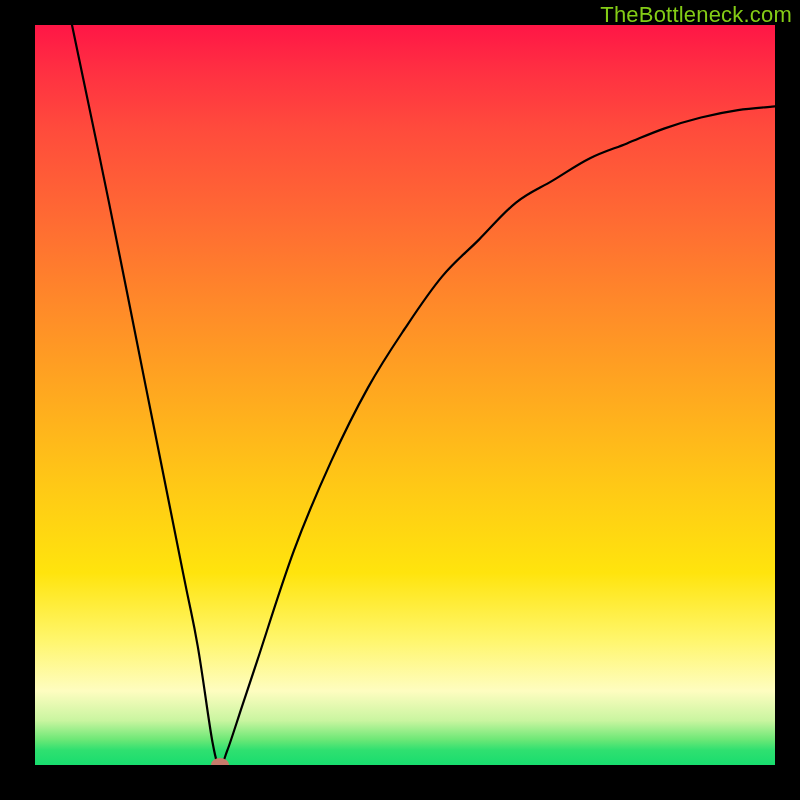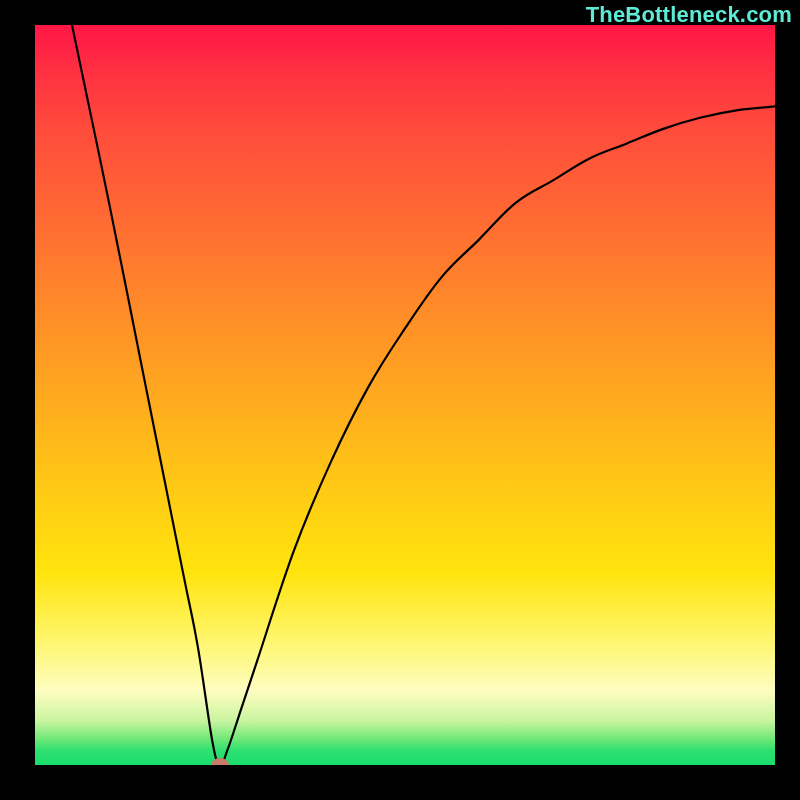--- a/index.html
+++ b/index.html
@@ -14,23 +14,23 @@
   .outer {
     position: relative;
     width: 800px;
     height: 800px;
     background: #000;
   }
   .watermark {
     position: absolute;
     top: 2px;
     right: 8px;
-    color: #5eead4;
+    color: #84cc16;
     font-size: 22px;
-    font-weight: 700;
+    font-weight: 400;
     letter-spacing: 0.2px;
     z-index: 10;
   }
   .plot-area {
     position: absolute;
     left: 35px;
     top: 25px;
     width: 740px;
     height: 740px;
     overflow: hidden;

